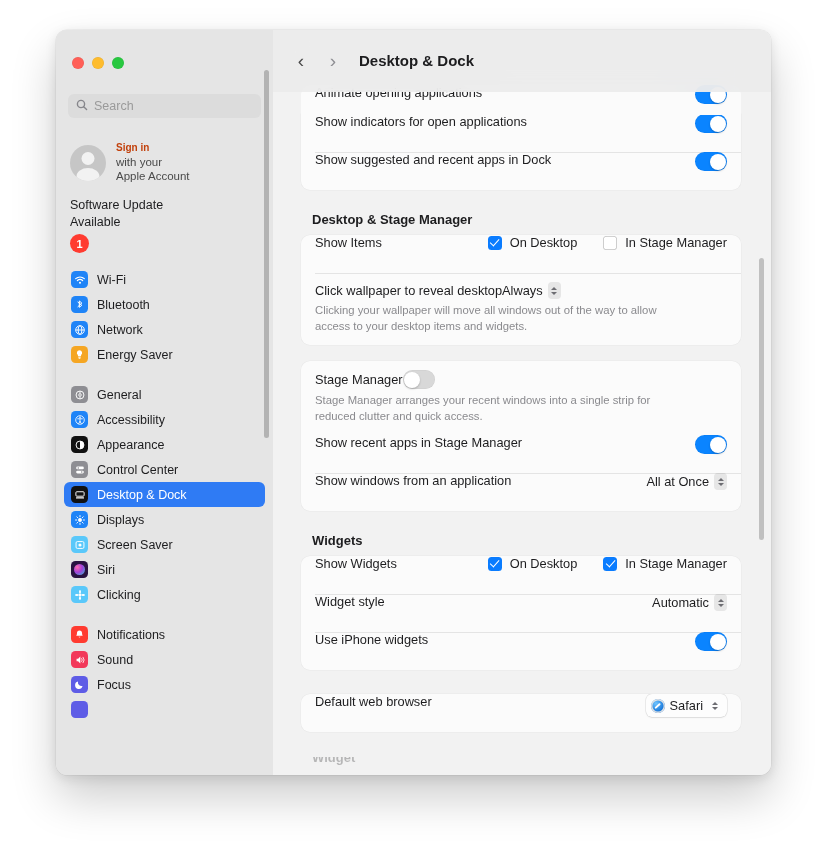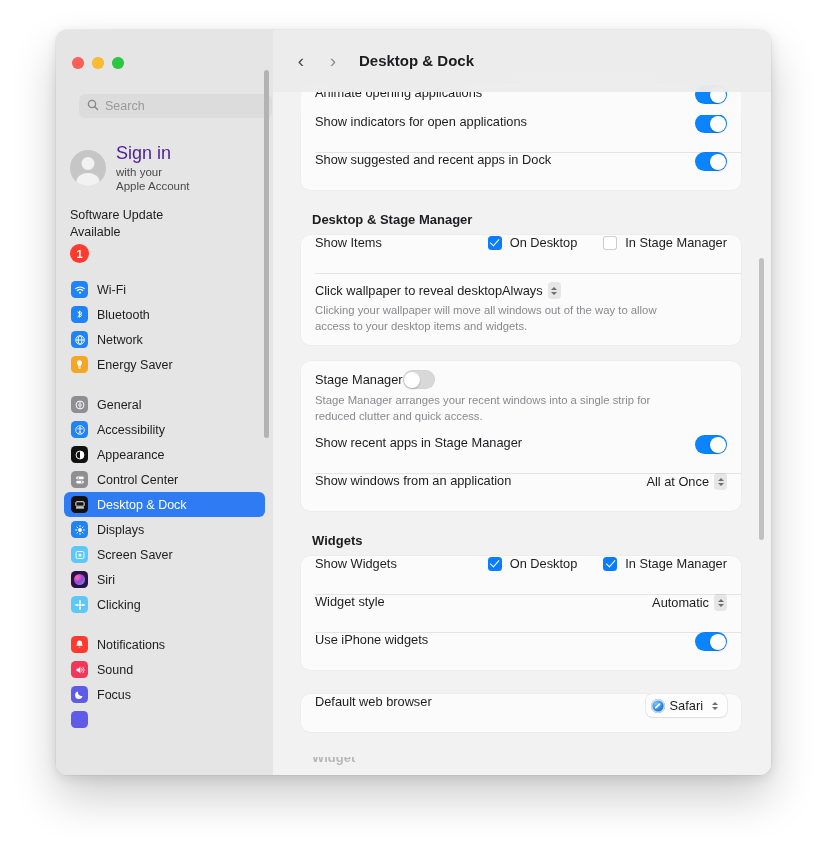--- a/index.html
+++ b/index.html
@@ -29,21 +29,21 @@
     position:relative;
     overflow:hidden;
   }
   .traffic{ position:absolute; top:27px; left:16px; display:flex; gap:8px; }
   .light{ width:12px; height:12px; border-radius:50%; }
   .light.red{ background:#ff5f57; box-shadow:inset 0 0 0 .5px rgba(0,0,0,.08);}
   .light.yellow{ background:#febc2e; box-shadow:inset 0 0 0 .5px rgba(0,0,0,.08);}
   .light.green{ background:#28c840; box-shadow:inset 0 0 0 .5px rgba(0,0,0,.08);}
 
   .search-box{
-    position:absolute; top:64px; left:23px;
+    position:absolute; top:64px; left:12px;
     width:193px; height:24px;
     background:#dcdcdc; border-radius:6px;
     display:flex; align-items:center; gap:6px;
     padding:0 8px;
   }
   .search-box svg{ flex:0 0 auto; }
   .search-ph{ font-size:12.5px; color:#9a9a9a; }
 
   .sb-scroll{
     position:absolute; top:100px; left:0; right:0; bottom:0;
@@ -57,21 +57,21 @@
   .avatar{
     width:36px; height:36px; border-radius:50%;
     background:#c6c6c6; position:relative; flex:0 0 36px;
     overflow:hidden;
   }
   .avatar::before{ content:""; position:absolute; left:50%; top:7px; transform:translateX(-50%);
     width:13px;height:13px;border-radius:50%;background:#f2f2f2; }
   .avatar::after{ content:""; position:absolute; left:50%; bottom:-4px; transform:translateX(-50%);
     width:23px;height:17px;border-radius:50% 50% 0 0;background:#f2f2f2; }
   .acct-txt{ line-height:1.25; }
-  .acct-title{ font-size:18px; font-weight:400; color:#4c1d95; }
+  .acct-title{ font-size:10px; font-weight:700; color:#c2410c; }
   .acct-sub{ font-size:11.5px; color:#4a4a4a; }
 
   .su-row{
     display:flex; align-items:flex-start; justify-content:space-between;
     padding:10px 16px 8px 14px;
     flex-direction:column;
   }
   .su-text{ font-size:12.5px; color:#1d1d1f; line-height:1.32; max-width:125px; }
   .badge{
     width:19px;height:19px;border-radius:50%;

